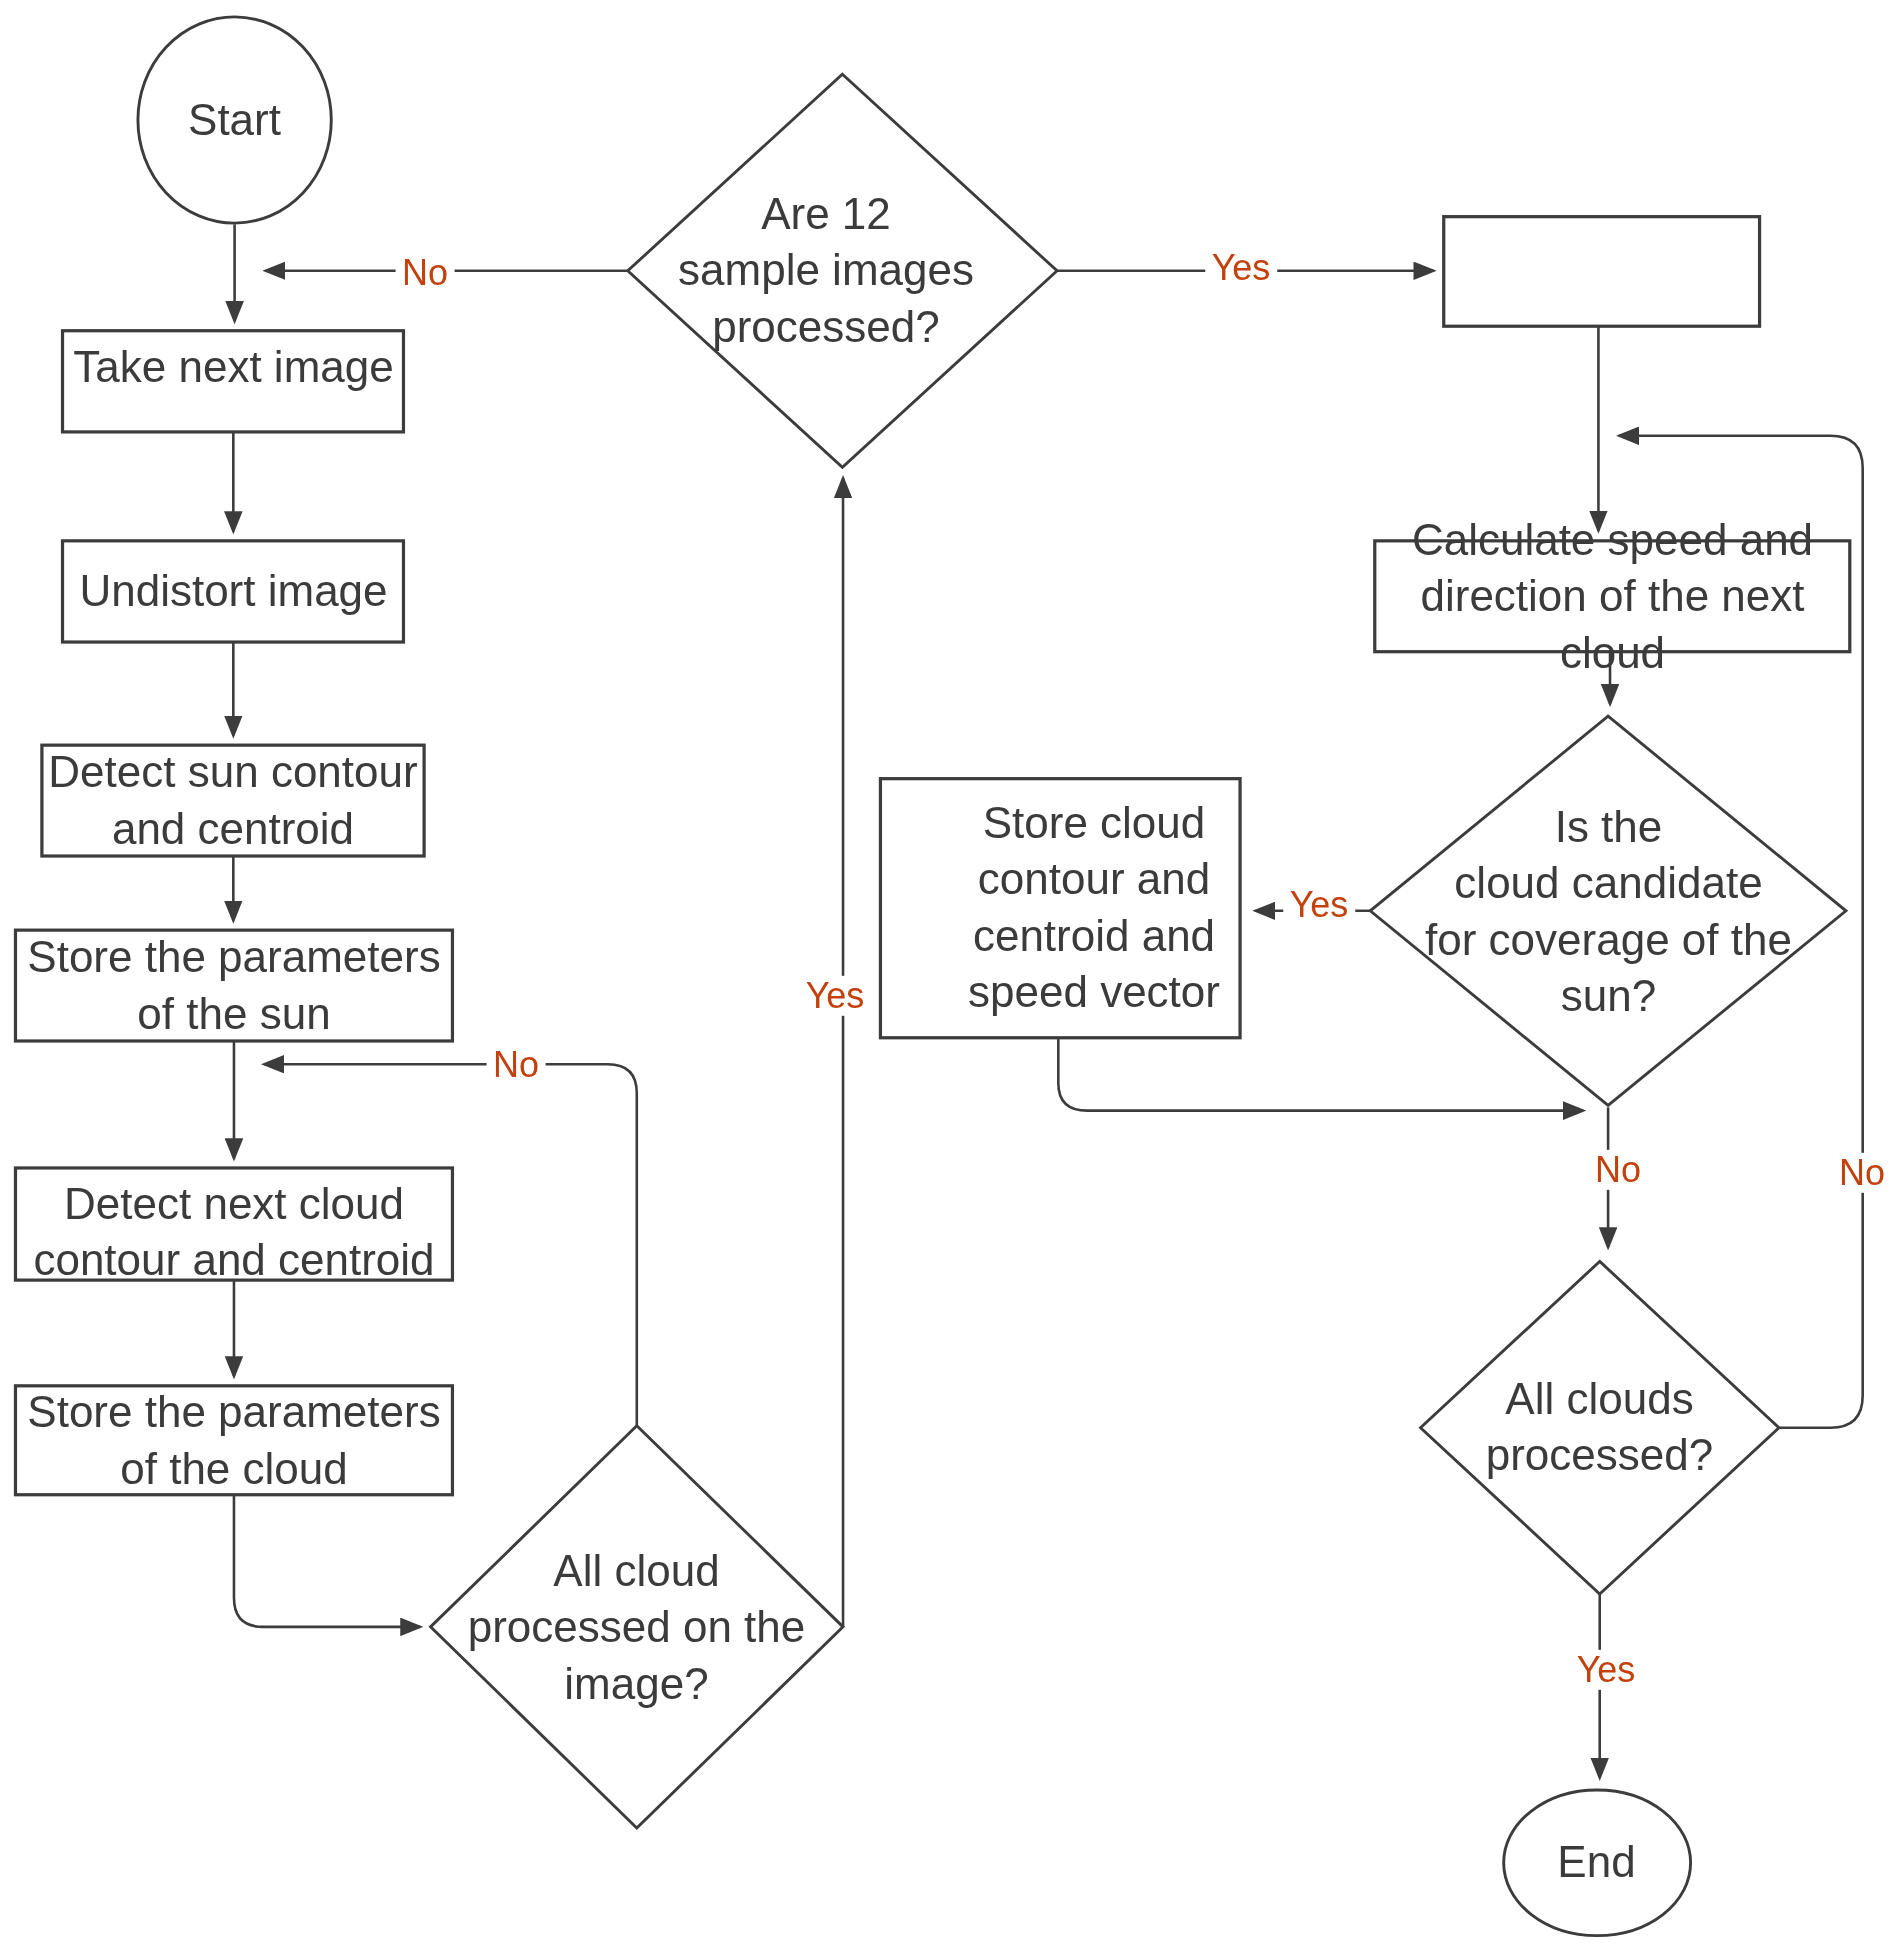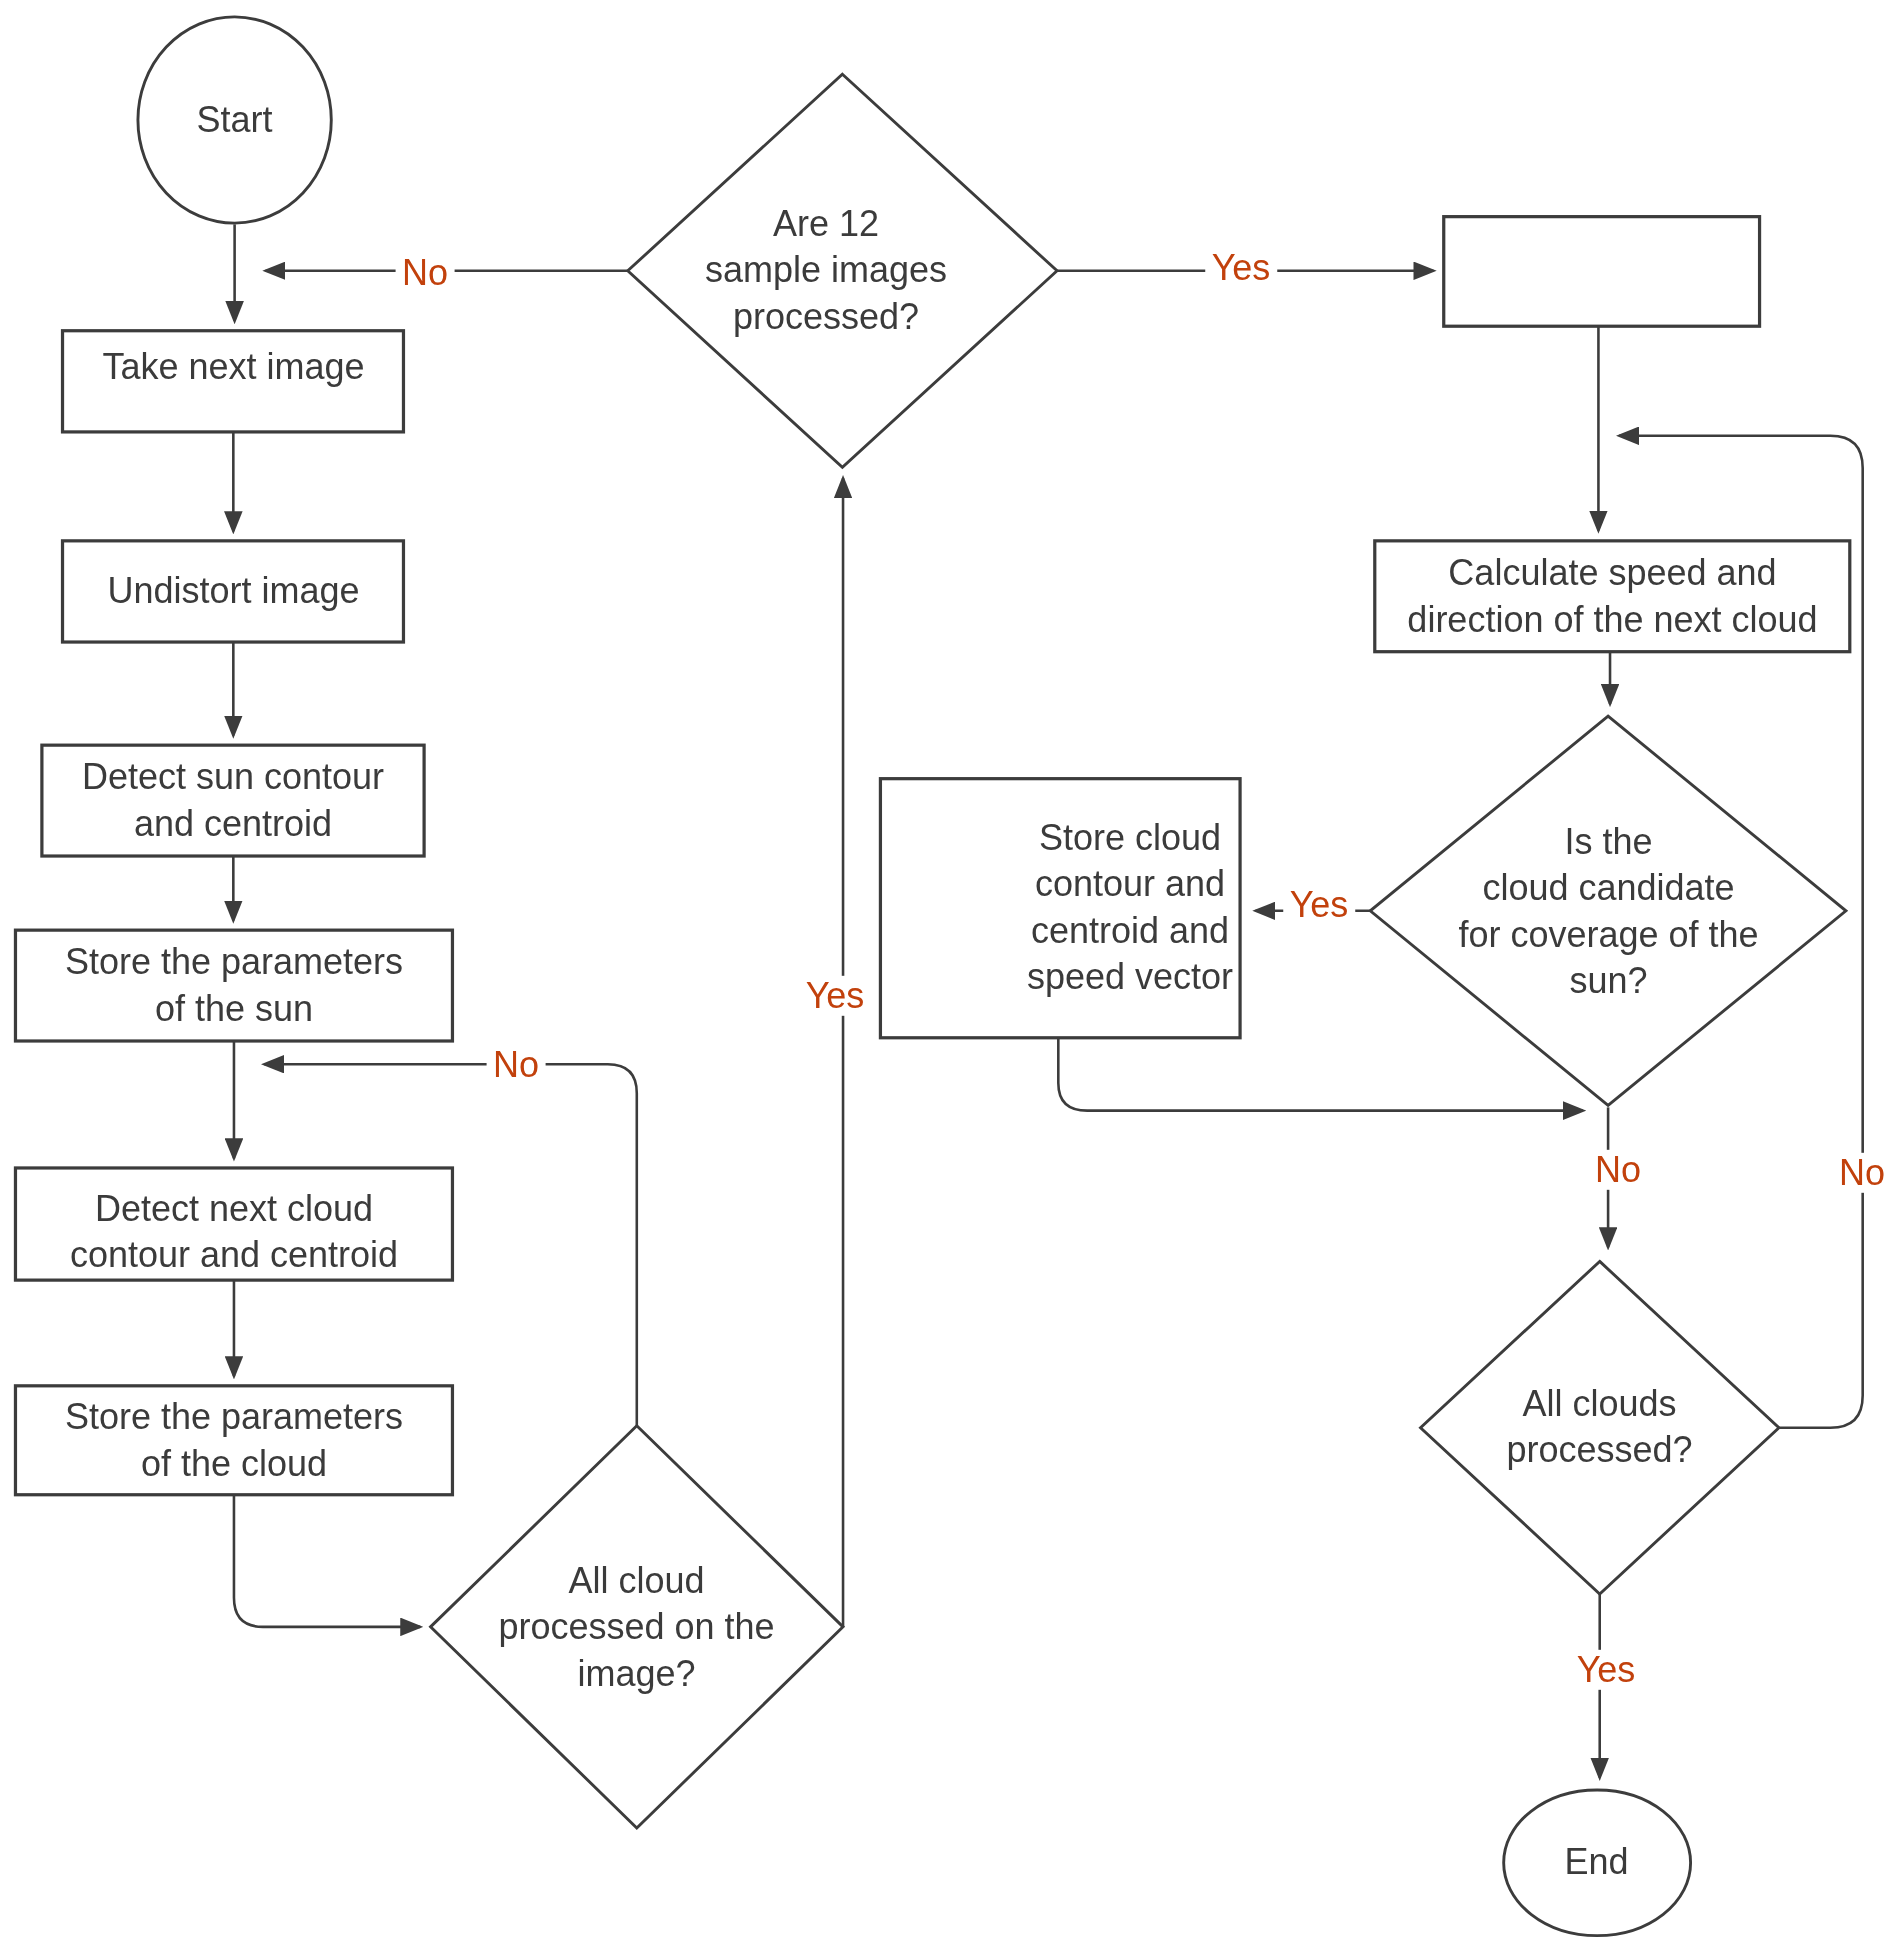--- a/index.html
+++ b/index.html
@@ -1,21 +1,21 @@
 <!DOCTYPE html>
 <html style="font-size:10.3px"><head>
 <meta charset="utf-8">
 <style>
   html,body{margin:0;padding:0;background:#ffffff;}
   #canvas{position:relative;width:1902px;height:1946px;background:#ffffff;
           font-family:"Liberation Sans", sans-serif;color:#3b3b3b;}
   #wires{position:absolute;left:0;top:0;}
   .overlay{position:absolute;display:flex;align-items:center;justify-content:center;
            text-align:center;pointer-events:none;}
-  .node-label{white-space:pre-line;font-size:36px;line-height:1.28;color:#3b3b3b;}
+  .node-label{white-space:pre-line;font-size:44px;line-height:1.28;color:#3b3b3b;}
   .edge-label{position:absolute;transform:translate(-50%,-50%);background:#ffffff;
               font-size:36px;line-height:1.05;padding:1.3px 6.4px;color:#c2410c;}
 </style>
 </head>
 <body>
 
 <div id="canvas">
 
   <svg id="wires" width="1902" height="1946" viewBox="0 0 2951 3019">
     <defs>
@@ -112,21 +112,21 @@
 direction of the next cloud</div>
   </div>
 
   <div class="overlay" style="left:1386px;top:760px;width:445px;height:303px;">
     <div class="node-label">Is the
 cloud candidate
 for coverage of the
 sun?</div>
   </div>
 
-  <div class="overlay" style="left:912px;top:778px;width:360px;height:259px;padding-left:38px;">
+  <div class="overlay" style="left:876px;top:778px;width:360px;height:259px;padding-left:38px;">
     <div class="node-label">Store cloud
 contour and
 centroid and
 speed vector</div>
   </div>
 
   <div class="overlay" style="left:1463px;top:1366px;width:273px;height:122px;">
     <div class="node-label">All clouds
 processed?</div>
   </div>

